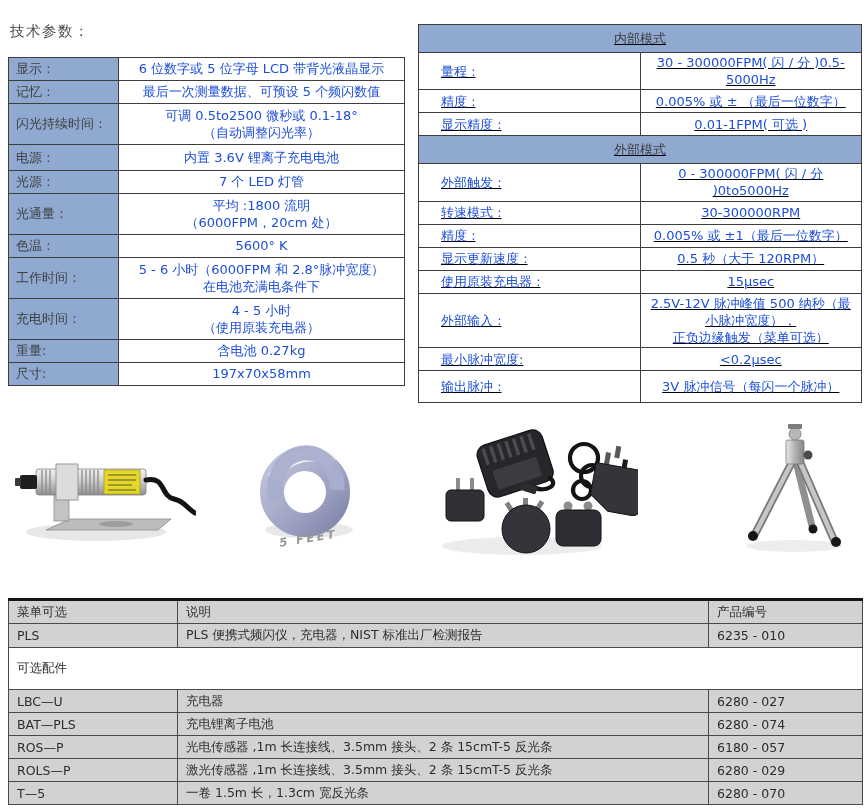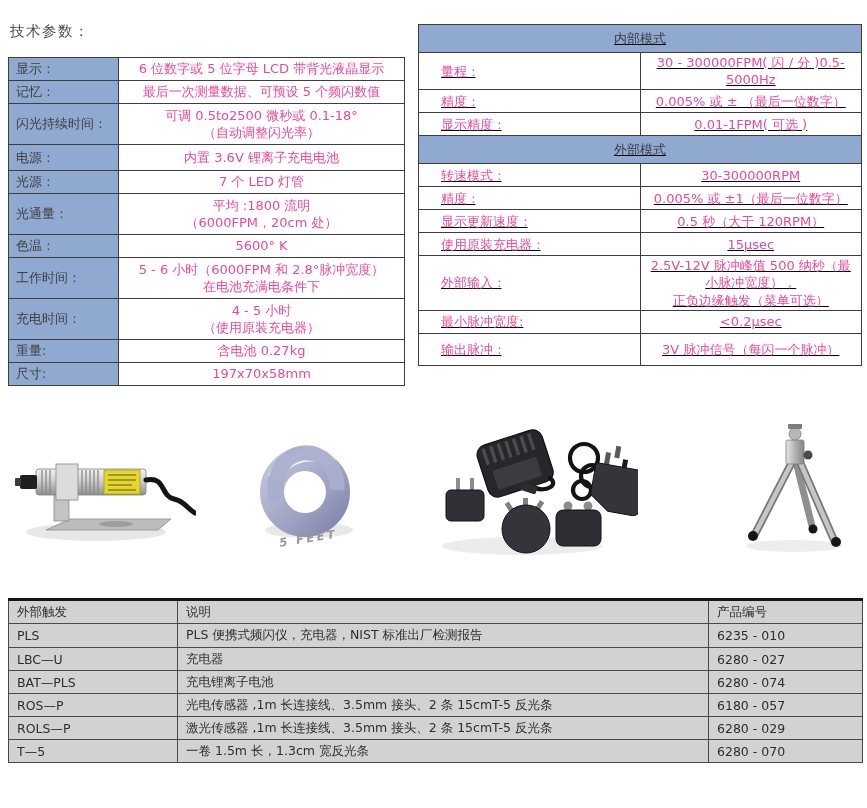--- a/index.html
+++ b/index.html
@@ -5,21 +5,21 @@
   * { margin:0; padding:0; box-sizing:border-box; }
   html,body { background:#ffffff; }
   body { font-family:"DejaVu Sans","Liberation Sans",sans-serif; }
   .page { position:relative; width:867px; height:808px; background:#fff; overflow:hidden; }
 
   .page-title { position:absolute; left:10px; top:22px; font-size:14.5px; color:#4c4c4c; letter-spacing:1.5px; }
 
   table.spec { position:absolute; border-collapse:collapse; table-layout:fixed; }
   table.spec th, table.spec td {
     border:1.5px solid #3e3e3e; font-size:13px; font-weight:400;
-    color:#ec4899; line-height:1.32; padding:1px 4px; vertical-align:middle;
+    color:#1d4ed8; line-height:1.32; padding:1px 4px; vertical-align:middle;
   }
   table.spec th.lbl { background:#8fa9d1; color:#404040; text-align:left; padding-left:7px; }
   table.spec td.val { text-align:center; white-space:pre-line; background:#ffffff; }
   table.spec th.sec { background:#8fa9d1; color:#3c3c3c; text-align:center; font-weight:400; }
   table.spec td.rl { background:#ffffff; text-align:left; padding-left:22px; white-space:nowrap; }
 
   .spec-left { left:8px; top:57px; width:397px; }
   .spec-left th.lbl { width:110px; }
   .spec-right { left:418px; top:24px; width:444px;text-decoration:underline; }
   .spec-right td.rl { width:115px; }
@@ -115,20 +115,24 @@
     <tr class="s">
           <td class="rl">精度 :</td>
           <td class="val">0.005% 或 ± （最后一位数字）</td>
         </tr>
     <tr class="s">
           <td class="rl">显示精度 :</td>
           <td class="val">0.01-1FPM( 可选 )</td>
         </tr>
     <tr class="hd">
           <th class="sec" colspan="2">外部模式</th>
+        </tr>
+    <tr class="s">
+          <td class="rl">外部触发 :</td>
+          <td class="val">0 - 300000FPM( 闪 / 分 )0to5000Hz</td>
         </tr>
     <tr class="s">
           <td class="rl">转速模式 :</td>
           <td class="val">30-300000RPM</td>
         </tr>
     <tr class="s">
           <td class="rl">精度 :</td>
           <td class="val">0.005% 或 ±1（最后一位数字）</td>
         </tr>
     <tr class="s">
@@ -276,29 +280,32 @@
   </svg>
 
   <table class="order">
     <colgroup>
         <col class="c1">
         <col class="c2">
         <col class="c3">
       </colgroup>
     <tbody>
         <tr class="orow">
-      <td>外部触发</td>
+      <td>菜单可选</td>
       <td>说明</td>
       <td>产品编号</td>
     </tr>
     <tr class="orow">
       <td>PLS</td>
       <td>PLS 便携式频闪仪，充电器，NIST 标准出厂检测报告</td>
       <td>6235 - 010</td>
     </tr>
+    <tr>
+      <td class="osec" colspan="3">可选配件</td>
+    </tr>
     <tr class="arow">
       <td>LBC—U</td>
       <td>充电器</td>
       <td>6280 - 027</td>
     </tr>
     <tr class="arow">
       <td>BAT—PLS</td>
       <td>充电锂离子电池</td>
       <td>6280 - 074</td>
     </tr>

